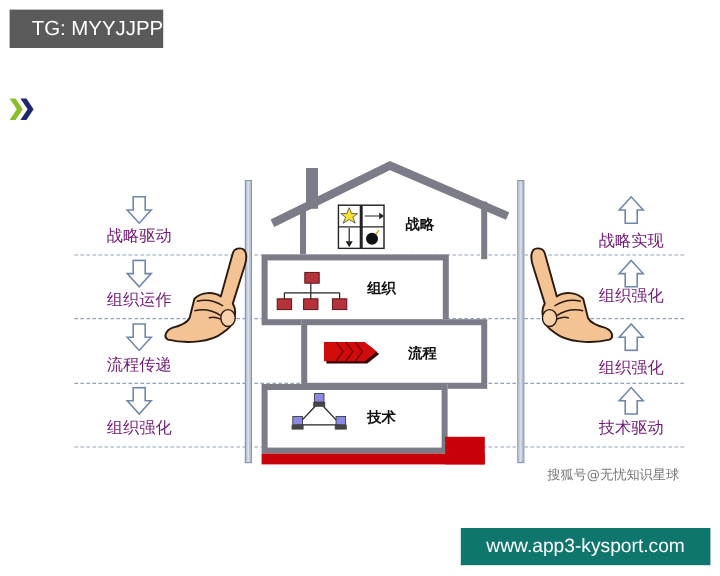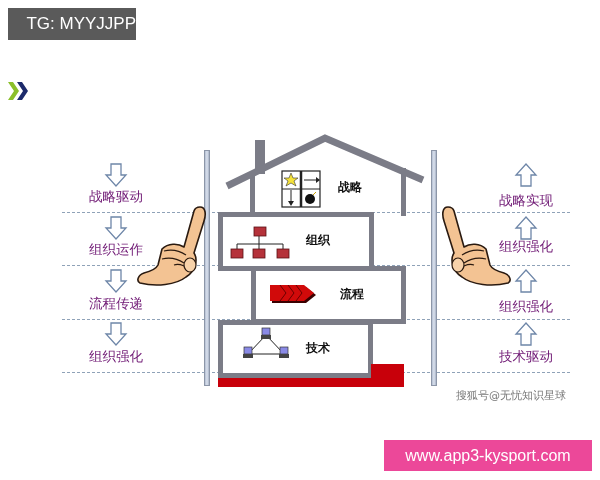--- a/index.html
+++ b/index.html
@@ -10,21 +10,21 @@
                font-family:"Liberation Sans", sans-serif; font-size:17px; line-height:32px; padding-left:12px; box-sizing:border-box;text-align:right; }
   .title-row { left:8px; top:80px; height:22px; display:flex; align-items:center; }
   .title-text { font-size:15px; font-weight:bold; color:#1c2a6b; margin-left:8px; letter-spacing:-0.5px; }
   .dash { left:62px; width:508px; height:0; border-top:1.5px dashed #8fa2b8; }
   .lbl { font-size:13.5px; color:#701a75; white-space:nowrap; text-align:center; width:110px; }
   .arrow { width:24px; height:24px; }
   .pole { width:6px; background:linear-gradient(90deg,#b4bfd2,#dbe2ee,#a8b3c7); border:1px solid #8c96a8; box-sizing:border-box; }
   .room { border:5px solid #7b7c87; box-sizing:border-box; background:#fff; }
   .room-label { font-size:12px; font-weight:bold; color:#111; white-space:nowrap; }
   .watermark { left:456px; top:388px; font-size:11px; color:#777; white-space:nowrap; }
-  .url-badge { left:384px; top:440px; width:208px; height:31px; background:#ec4899; color:#fff;
+  .url-badge { left:384px; top:440px; width:208px; height:31px; background:#0f766e; color:#fff;
                font-family:"Liberation Sans", sans-serif; font-size:16px; line-height:31px; text-align:center; }
 </style>
 </head>
 <body>
 
 <div class="abs tag-badge">TG: MYYJJPP</div>
 
 <div class="abs title-row">
   <svg width="22" height="20" viewBox="0 0 22 20">
     <polygon points="0,1 5,1 11,10 5,19 0,19 6,10" fill="#8bbf2a"></polygon>

